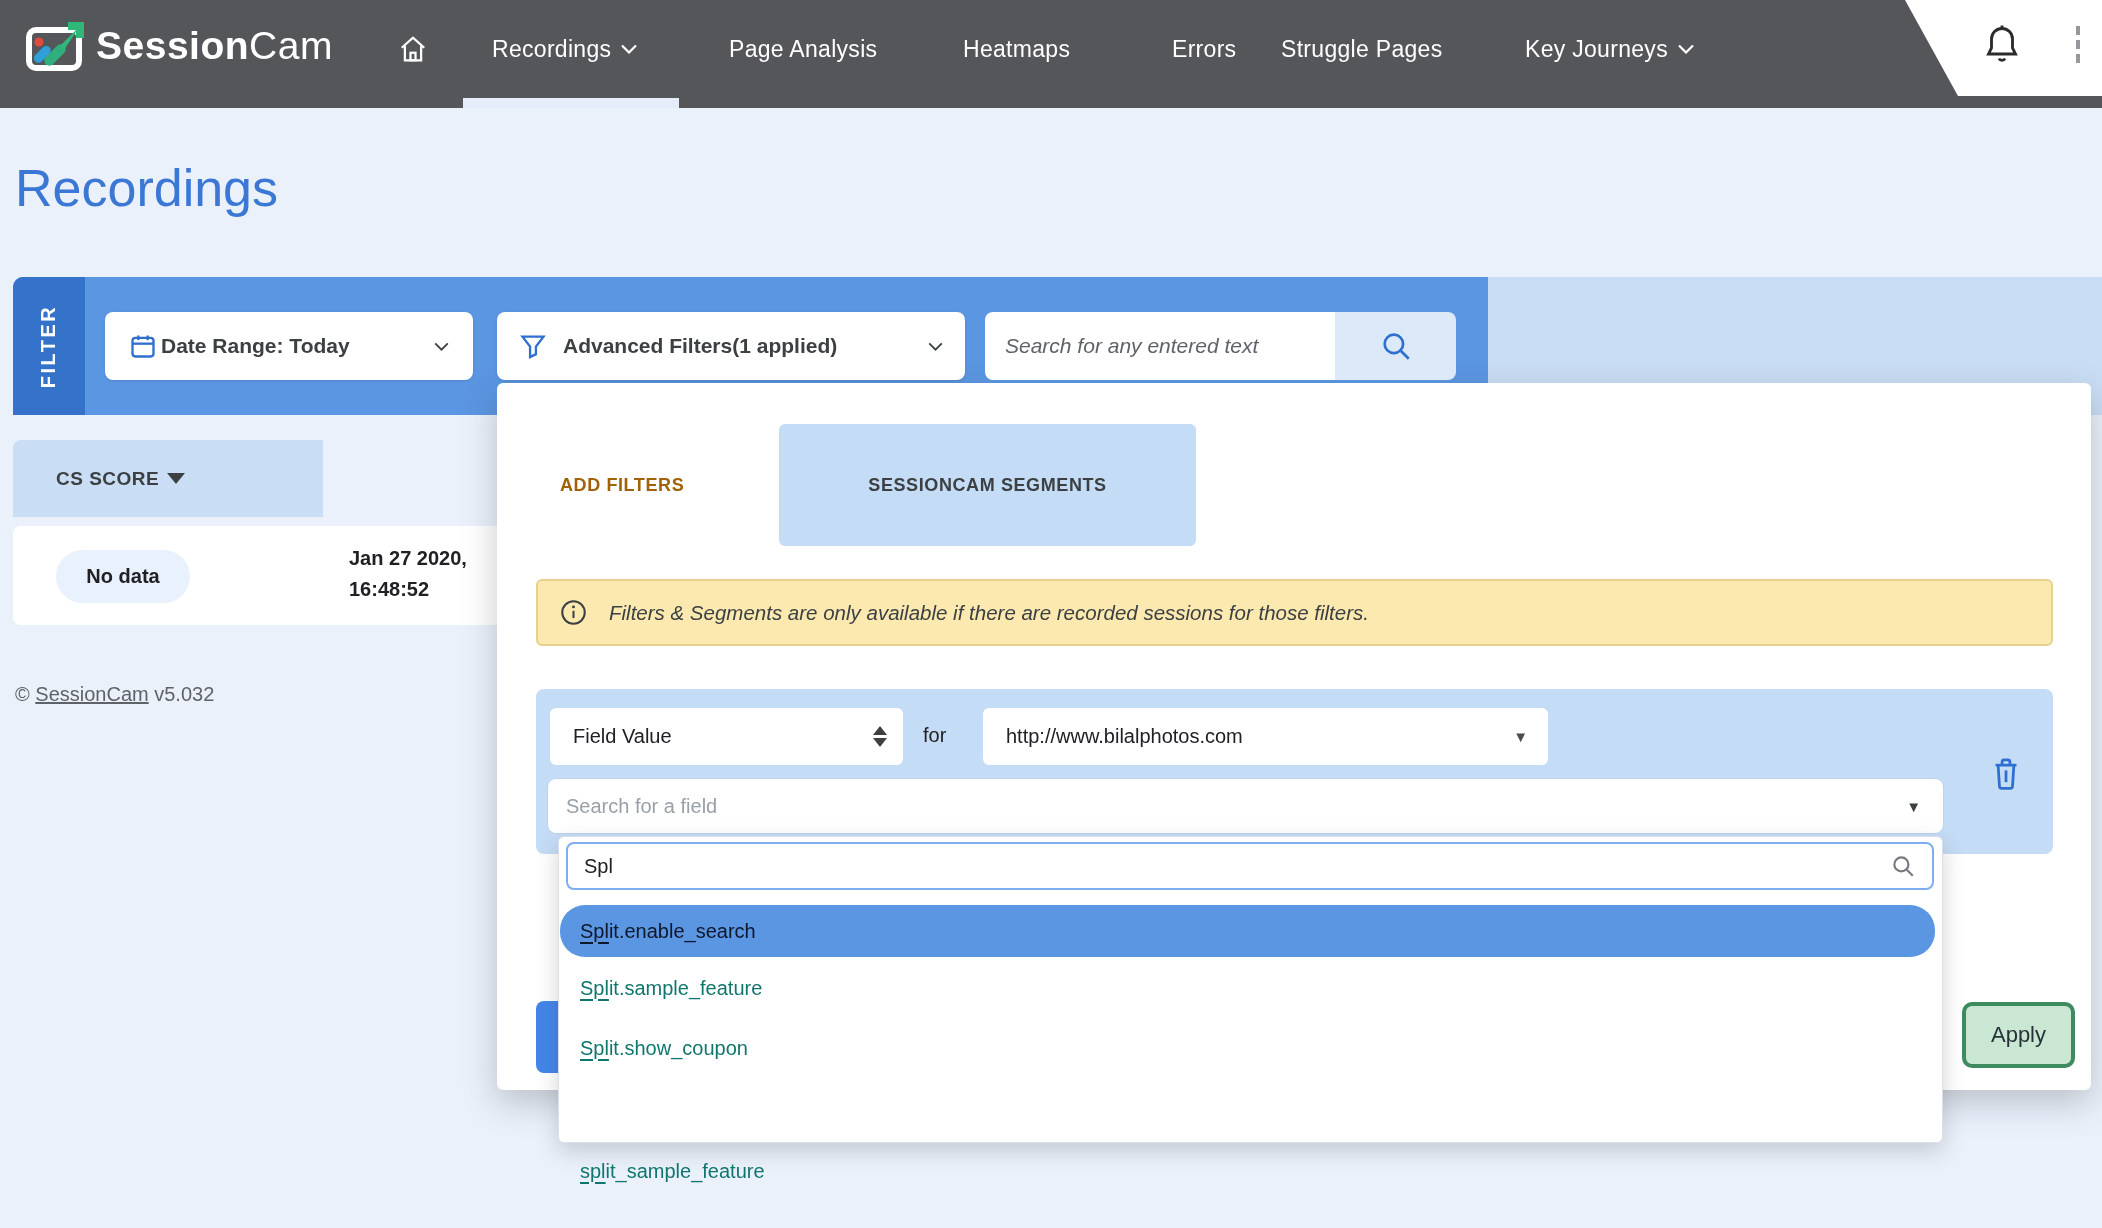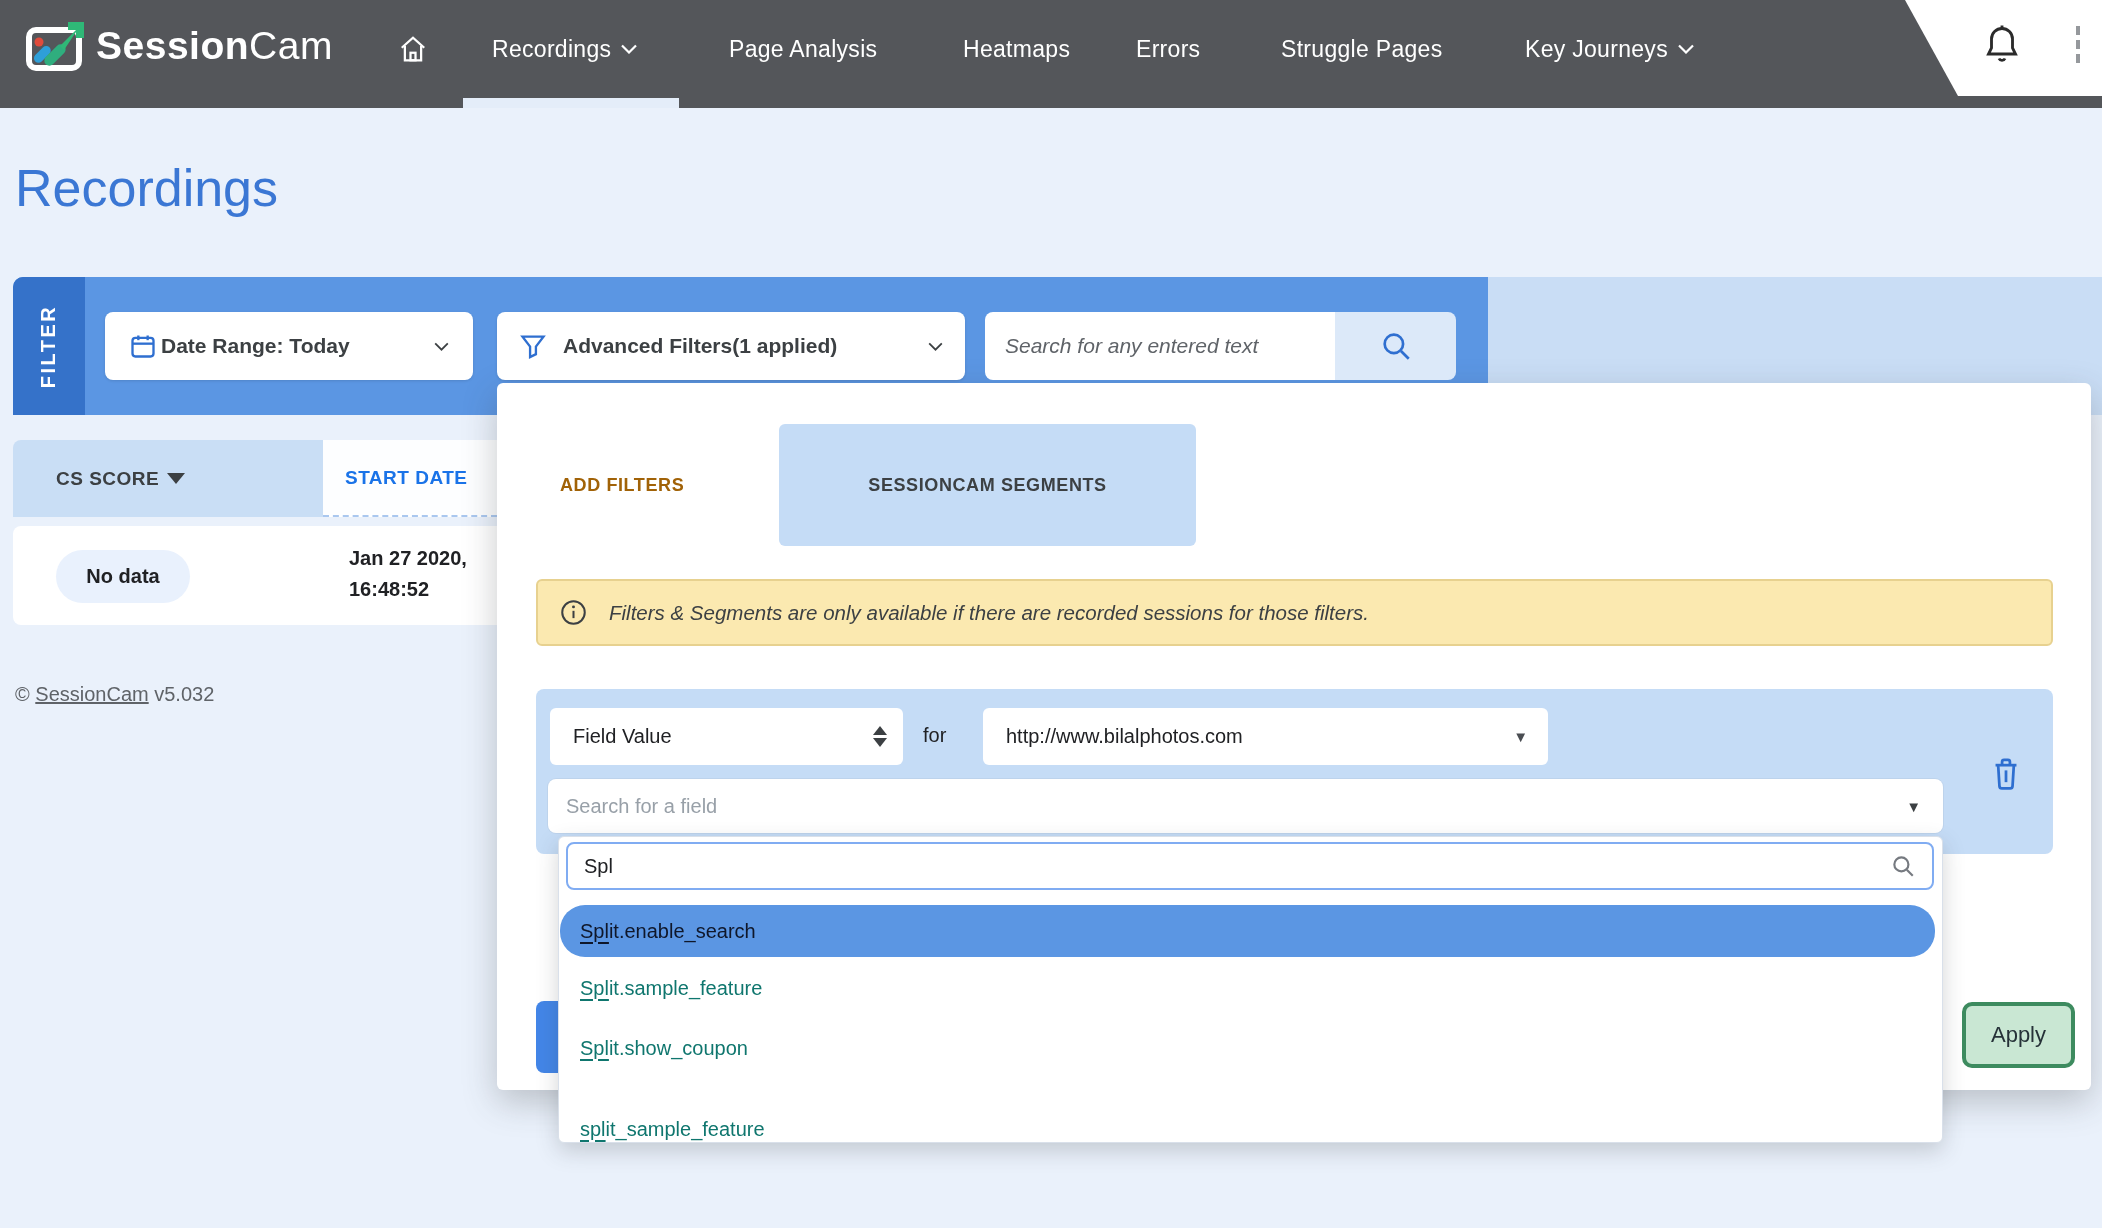--- a/index.html
+++ b/index.html
@@ -141,21 +141,21 @@
         </svg>
     </div>
     <div id="nav-notch" class="abs"></div>
 
     <div class="nav-item" style="left:729px;">
       <span>Page Analysis</span>
     </div>
     <div class="nav-item" style="left:963px;">
       <span>Heatmaps</span>
     </div>
-    <div class="nav-item" style="left:1136px;text-align:center;">
+    <div class="nav-item" style="left:1172px;text-align:center;">
       <span>Errors</span>
     </div>
     <div class="nav-item" style="left:1281px;">
       <span>Struggle Pages</span>
     </div>
     <div class="nav-item" style="left:1525px;">
       <span>Key Journeys</span>
       <svg width="16" height="10" viewBox="0 0 16 10" fill="none" stroke="#FFFFFF" stroke-width="2.2">
           <path d="M1 1.5 L8 8.5 L15 1.5"></path>
         </svg>
@@ -218,23 +218,20 @@
         <circle cx="10.5" cy="10.5" r="6.5"></circle>
           <line x1="15.5" y1="15.5" x2="21" y2="21"></line>
       </svg>
     </button>
   </div>
 
   <div id="th-score" class="abs">
     <span class="t">CS SCORE</span>
     <span style="width:0;height:0;border-left:9px solid transparent;border-right:9px solid transparent;border-top:11px solid #3C4043;"></span>
   </div>
-  <div id="th-date" class="abs">
-    <span class="t">START DATE</span>
-  </div>
   <div id="trow" class="abs"></div>
   <div id="nodata-pill" class="abs">No data</div>
   <div id="row-date" class="abs">
     <div>Jan 27 2020,</div>
     <div>16:48:52</div>
   </div>
 
   <div id="copyright" class="abs"><span>© </span><a href="#">SessionCam</a><span> v5.032</span></div>
 
   <div id="panel" class="abs"></div>
@@ -296,19 +293,19 @@
 
   <div class="opt hl" style="top:905px;">
     <span><span class="m">Spl</span><span>it.enable_search</span></span>
   </div>
   <div class="opt plain" style="top:962px;">
     <span><span class="m">Spl</span><span>it.sample_feature</span></span>
   </div>
   <div class="opt plain" style="top:1022px;">
     <span><span class="m">Spl</span><span>it.show_coupon</span></span>
   </div>
-  <div class="opt plain" style="top:1103px;">
+  <div class="opt plain" style="top:1145px;">
     <span><span class="m">spl</span><span>it_sample_feature</span></span>
   </div>
 
   <button id="apply-btn" class="abs">Apply</button>
 
 </div>
 
 </body></html>

